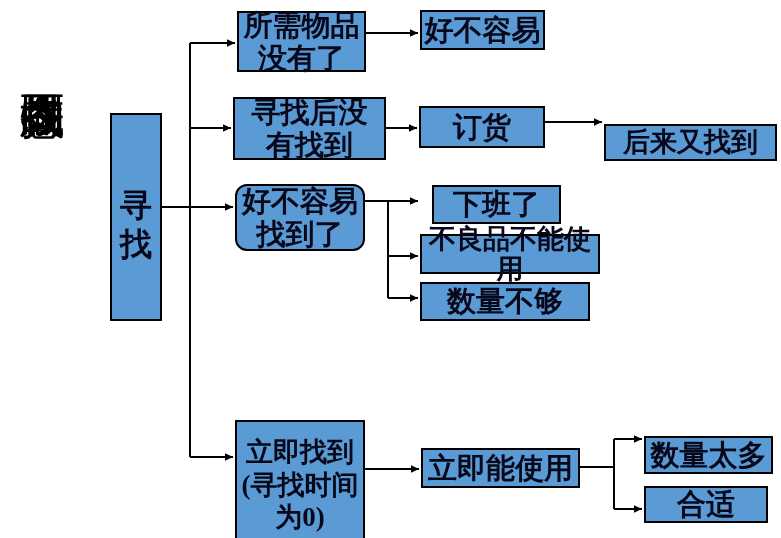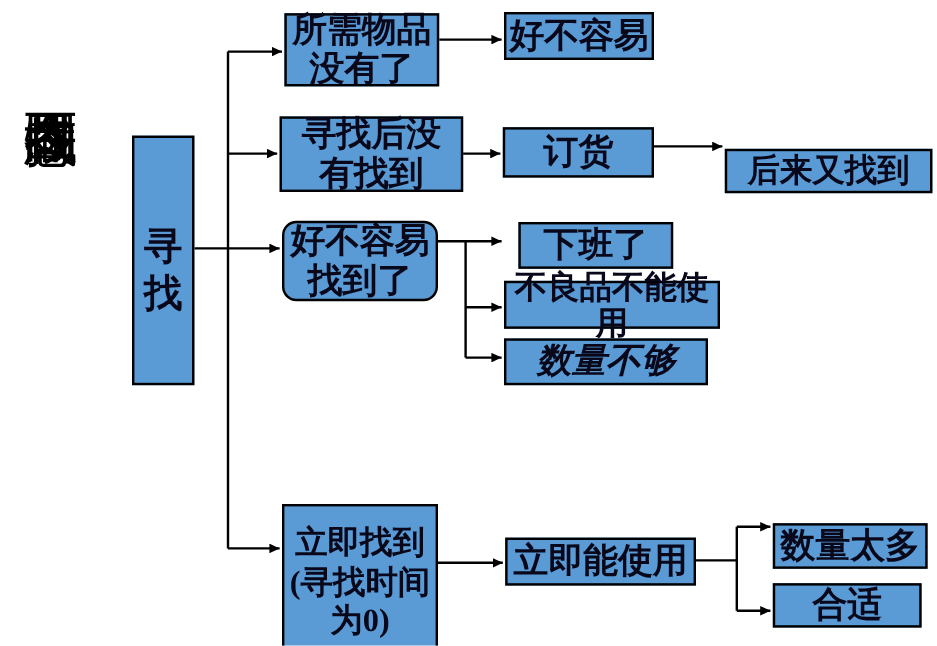--- a/index.html
+++ b/index.html
@@ -60,21 +60,21 @@
     padding-top:16px;
   }
   .node-needed     {left:237px;top:11px; width:129px;height:61px;}
   .node-hurry      {left:420px;top:10px; width:125px;height:40px;}
   .node-notfound   {left:233px;top:97px; width:153px;height:63px;}
   .node-order      {left:419px;top:106px;width:126px;height:42px;}
   .node-foundlater {left:604px;top:124px;width:173px;height:37px;font-size:27px;}
   .node-hardfound  {left:235px;top:184px;width:130px;height:67px;border-radius:12px;}
   .node-offwork    {left:420px;top:185px;width:129px;height:39px;margin-left:12px;}
   .node-defective  {left:420px;top:234px;width:180px;height:40px;font-size:27px;}
-  .node-notenough  {left:420px;top:282px;width:170px;height:39px;font-style:italic;}
+  .node-notenough  {left:420px;top:282px;width:170px;height:39px;}
   .node-immediate  {left:235px;top:420px;width:130px;height:130px;font-size:27px;line-height:1.2;}
   .node-usable     {left:421px;top:448px;width:159px;height:40px;}
   .node-toomany    {left:644px;top:436px;width:129px;height:38px;}
   .node-suitable   {left:644px;top:486px;width:124px;height:37px;}
   .connector-layer{
     position:absolute;
     left:0;top:0;width:781px;height:538px;
     pointer-events:none;
   }
   .connector-layer path{

